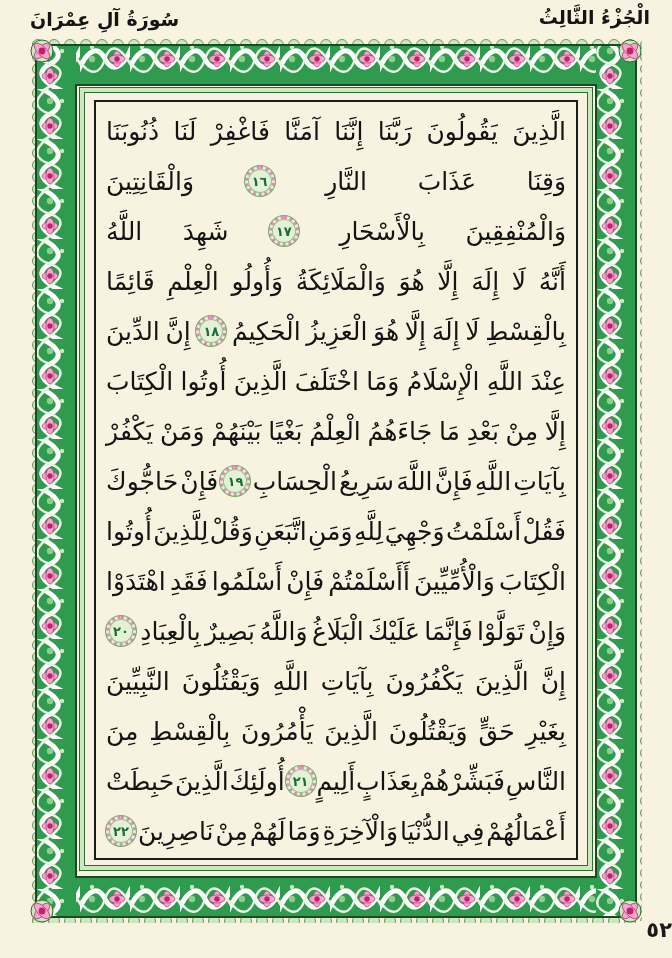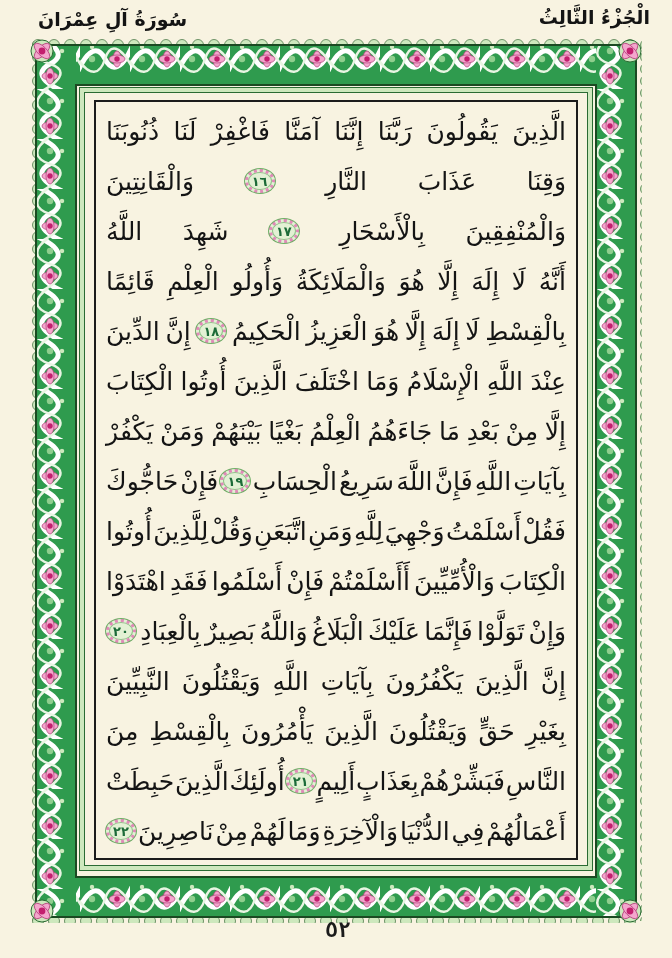--- a/index.html
+++ b/index.html
@@ -13,21 +13,21 @@
 
   
   .hdr {
     position: absolute; top: 6px;
     direction: rtl; color: #141414;
     font-size: 19px; font-weight: bold;
     letter-spacing: 0;
     white-space: nowrap;
   }
   .hdr-right { right: 22px; margin-left: 36px; }
-  .hdr-left  { left: 30px; top: 8px; margin-left: 8px; }
+  .hdr-left  { left: 30px; top: 8px; }
 
   
   svg.border { position: absolute; left: 30px; top: 39px; }
 
   
   .trim {
     position: absolute; left: 80px; top: 88px;
     width: 504px; height: 774px;
     border: 4px solid #cde8bd;
     box-shadow: 0 0 0 1px #2a6b33, inset 0 0 0 1px #2a6b33;
@@ -54,34 +54,33 @@
     justify-content: space-between; align-items: center;
     height: 50px;
     font-size: 25px; color: #141414;
     white-space: nowrap;
   }
   .word { display: inline-block; }
 
   
   .ayah-marker {
     display: inline-flex; align-items: center; justify-content: center;
-    width: 30px; height: 24px; flex: 0 0 30px;
+    width: 30px; height: 30px; flex: 0 0 30px;
     border-radius: 50%;
     background: #e3f1d4;
     border: 3px dotted #e08ab8;
     box-shadow: 0 0 0 1px #6fae67, inset 0 0 0 1px #8cc487;
     box-sizing: border-box;
     font-size: 13px; font-weight: bold; color: #1c6b38;
     line-height: 1;
   }
 
   .pagenum {
     position: absolute; left: 4px; right: 0; top: 918px;
-    text-align: center;
-    font-size: 21px; font-weight: bold; color: #1b1b1b; font-family: Liberation Mono, monospace;
+    font-size: 21px; font-weight: bold; color: #1b1b1b;
   }
 </style>
 </head>
 <body>
 
 <div class="page">
 
   <div class="hdr hdr-right">الْجُزْءُ الثَّالِثُ</div>
   <div class="hdr hdr-left">سُورَةُ آلِ عِمْرَانَ</div>
 

